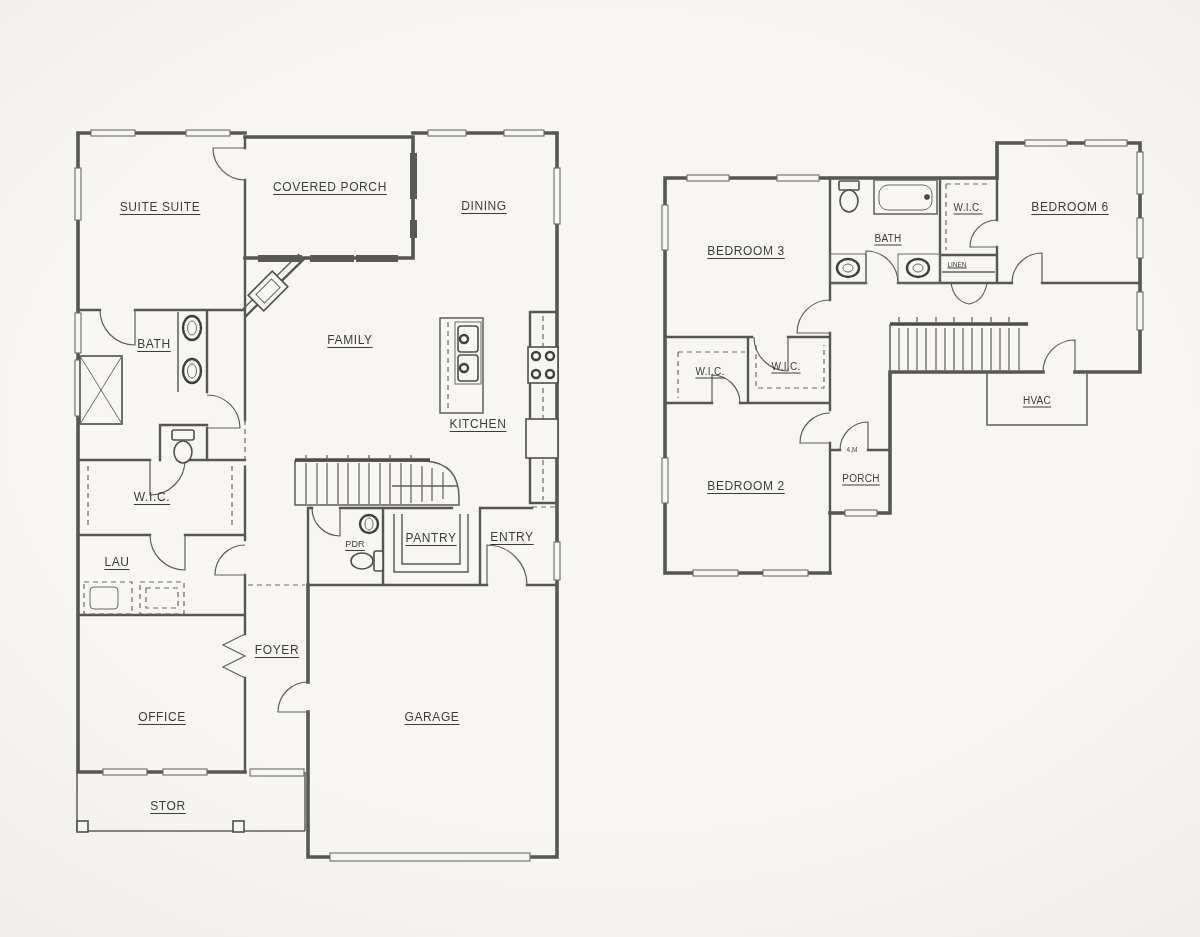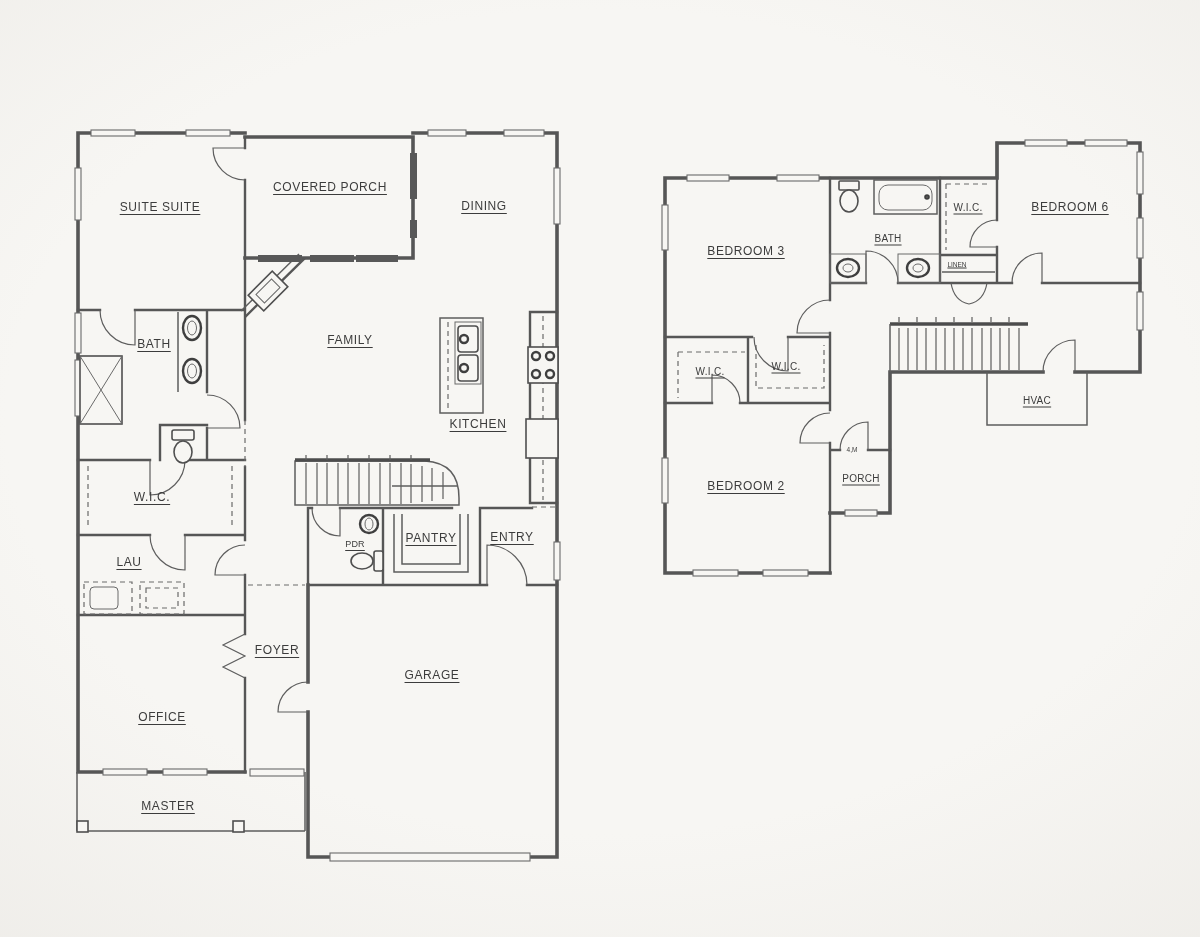--- a/index.html
+++ b/index.html
@@ -280,25 +280,25 @@
 
 <div class="labels">
 
   <span class="plan-label" style="left:160px;top:207px">SUITE SUITE</span>
   <span class="plan-label" style="left:330px;top:187px">COVERED PORCH</span>
   <span class="plan-label" style="left:484px;top:206px">DINING</span>
   <span class="plan-label" style="left:350px;top:340px">FAMILY</span>
   <span class="plan-label" style="left:478px;top:424px">KITCHEN</span>
   <span class="plan-label" style="left:154px;top:344px">BATH</span>
   <span class="plan-label" style="left:152px;top:497px">W.I.C.</span>
-  <span class="plan-label" style="left:129px;top:562px">LAU</span>
+  <span class="plan-label" style="left:117px;top:562px">LAU</span>
   <span class="plan-label" style="left:162px;top:717px">OFFICE</span>
-  <span class="plan-label" style="left:168px;top:806px">MASTER</span>
+  <span class="plan-label" style="left:168px;top:806px">STOR</span>
   <span class="plan-label" style="left:277px;top:650px">FOYER</span>
-  <span class="plan-label" style="left:432px;top:675px">GARAGE</span>
+  <span class="plan-label" style="left:432px;top:717px">GARAGE</span>
   <span class="plan-label xs" style="left:355px;top:544px">PDR</span>
   <span class="plan-label" style="left:431px;top:538px">PANTRY</span>
   <span class="plan-label" style="left:512px;top:537px">ENTRY</span>
 
   <span class="plan-label" style="left:746px;top:251px">BEDROOM 3</span>
   <span class="plan-label sm" style="left:888px;top:238px">BATH</span>
   <span class="plan-label sm" style="left:968px;top:207px">W.I.C.</span>
   <span class="plan-label" style="left:1070px;top:207px">BEDROOM 6</span>
   <span class="plan-label tiny" style="left:957px;top:264px">LINEN</span>
   <span class="plan-label sm" style="left:710px;top:371px">W.I.C.</span>

